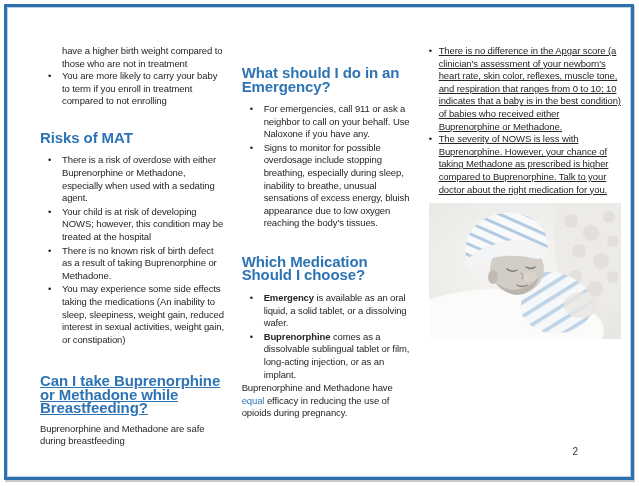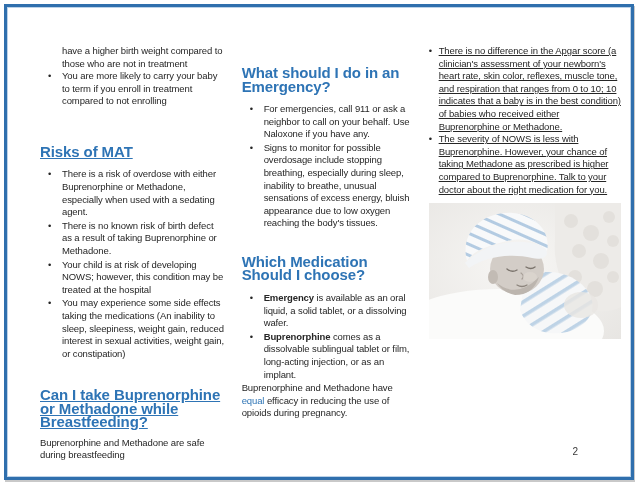--- a/index.html
+++ b/index.html
@@ -33,21 +33,21 @@
   .col2 { width: 188px; padding-left: 5px; }
   .col3 { width: 200px; text-decoration: underline; }
   h3.doc-heading {
     margin: 0;
     font-size: 15px;
     line-height: 13.5px;
     color: var(--heading, #2E74B5);
     font-weight: bold;
     letter-spacing: -0.1px;
   }
-  .col1 .h-risks { margin-top: 37px; margin-bottom: 10px; text-decoration: underline; }
+  .col1 .h-risks { margin-top: 23px; margin-bottom: 10px; }
   .col1 .h-breastfeed { margin-top: 28px; margin-bottom: 8px; text-decoration: underline; }
   .col2 .h-emergency { margin-top: 21px; margin-bottom: 10px; }
   .col2 .h-medication { margin-top: 25px; margin-bottom: 10px; }
   ul.doc-list { margin: 0; padding: 0; list-style: none; }
   .indented-list li {
     position: relative;
     padding-left: 22px;
     margin: 0 0 1px 0;
   }
   .indented-list li::before {
@@ -91,22 +91,22 @@
 
     <div class="col col1">
       <p class="doc-par continuation">have a higher birth weight compared to those who are not in treatment</p>
       <ul class="doc-list indented-list">
         <li>You are more likely to carry your baby to term if you enroll in treatment compared to not enrolling</li>
       </ul>
 
       <h3 class="doc-heading h-risks">Risks of MAT</h3>
       <ul class="doc-list indented-list">
         <li>There is a risk of overdose with either Buprenorphine or Methadone, especially when used with a sedating agent.</li>
+        <li>Your child is at risk of developing NOWS; however, this condition may be treated at the hospital</li>
         <li>There is no known risk of birth defect as a result of taking Buprenorphine or Methadone.</li>
-        <li>Your child is at risk of developing NOWS; however, this condition may be treated at the hospital</li>
         <li>You may experience some side effects taking the medications (An inability to sleep, sleepiness, weight gain, reduced interest in sexual activities, weight gain, or constipation)</li>
       </ul>
 
       <h3 class="doc-heading h-breastfeed">Can I take Buprenorphine or Methadone while Breastfeeding?</h3>
       <p class="doc-par safe-par">Buprenorphine and Methadone are safe during breastfeeding</p>
     </div>
 
     <div class="col col2">
 
       <h3 class="doc-heading h-emergency">What should I do in an Emergency?</h3>

